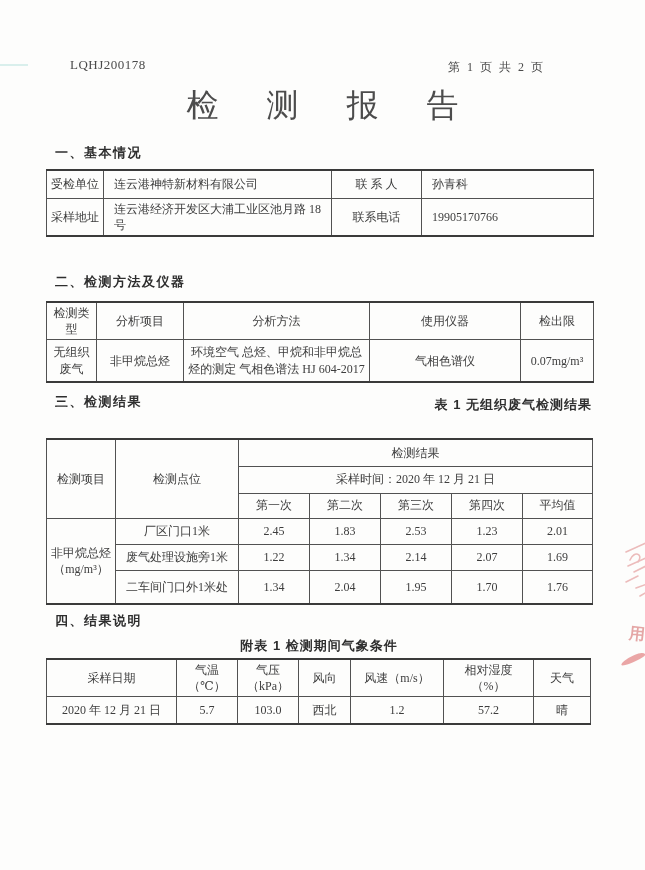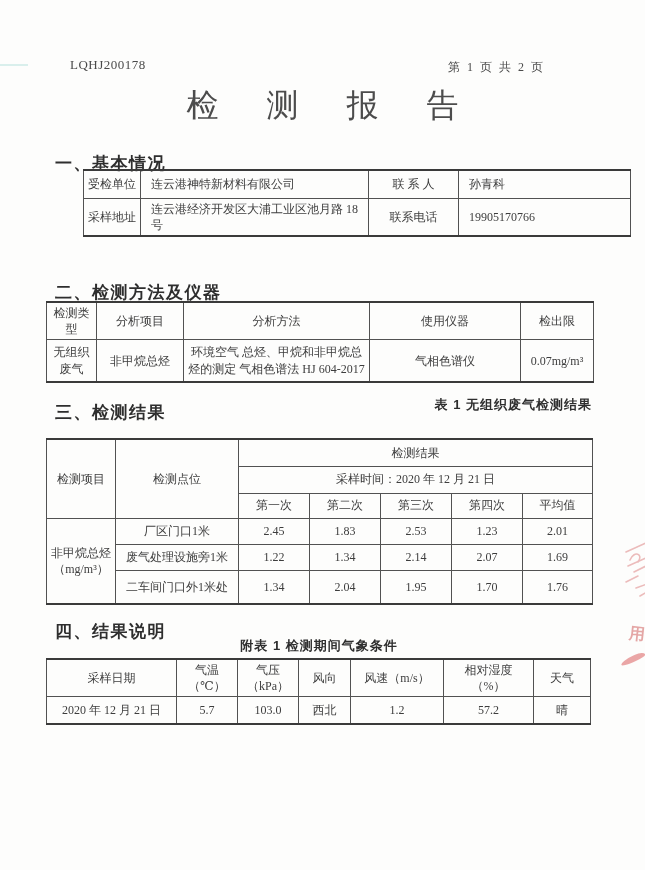--- a/index.html
+++ b/index.html
@@ -12,21 +12,21 @@
   .hdr-left { position:absolute; left:70px; top:57px; font-size:13px; letter-spacing:.5px; color:#4a4a4a; }
   .hdr-right { position:absolute; left:448px; top:59px; font-size:12px; letter-spacing:2px; color:#4a4a4a; }
   .title {
     position:absolute; top:84px; left:0; width:100%;
     text-align:center; font-size:32px; letter-spacing:20px; text-indent:20px;
     color:#4c4c4c; font-weight:500;
   }
   .sec-h {
     position:absolute; left:55px;
     font-family:"Liberation Sans","DejaVu Sans",sans-serif;
-    font-weight:bold; font-size:17px; color:#2e2e2e; letter-spacing:1.5px;margin-top:8px;
+    font-weight:bold; font-size:13px; color:#2e2e2e; letter-spacing:1.5px;
   }
   .tbl-caption {
     position:absolute; left:46px; width:546px; text-align:center;
     font-family:"Liberation Sans","DejaVu Sans",sans-serif;
     font-weight:bold; font-size:13px; color:#2e2e2e; letter-spacing:1px;
   }
   table.doc {
     position:absolute; border-collapse:collapse; table-layout:fixed;
     border-top:2px solid #3a3a3a; border-bottom:2px solid #3a3a3a;
   }
@@ -58,21 +58,21 @@
 
   <div class="scan-line"></div>
 
   <div class="hdr-left">LQHJ200178</div>
   <div class="hdr-right">第 1 页 共 2 页</div>
 
   <div class="title">检 测 报 告</div>
 
   <div class="sec-h" style="top:144px;">一、基本情况</div>
 
-  <table class="doc" style="left:46px; top:169px; width:547px;margin-left:37px;">
+  <table class="doc" style="left:46px; top:169px; width:547px;">
     <colgroup>
         <col style="width:57px">
         <col style="width:228px">
         <col style="width:90px">
         <col style="width:172px">
       </colgroup>
     <tbody>
         <tr style="height:28px">
       <td>受检单位</td>
       <td class="left">连云港神特新材料有限公司</td>

